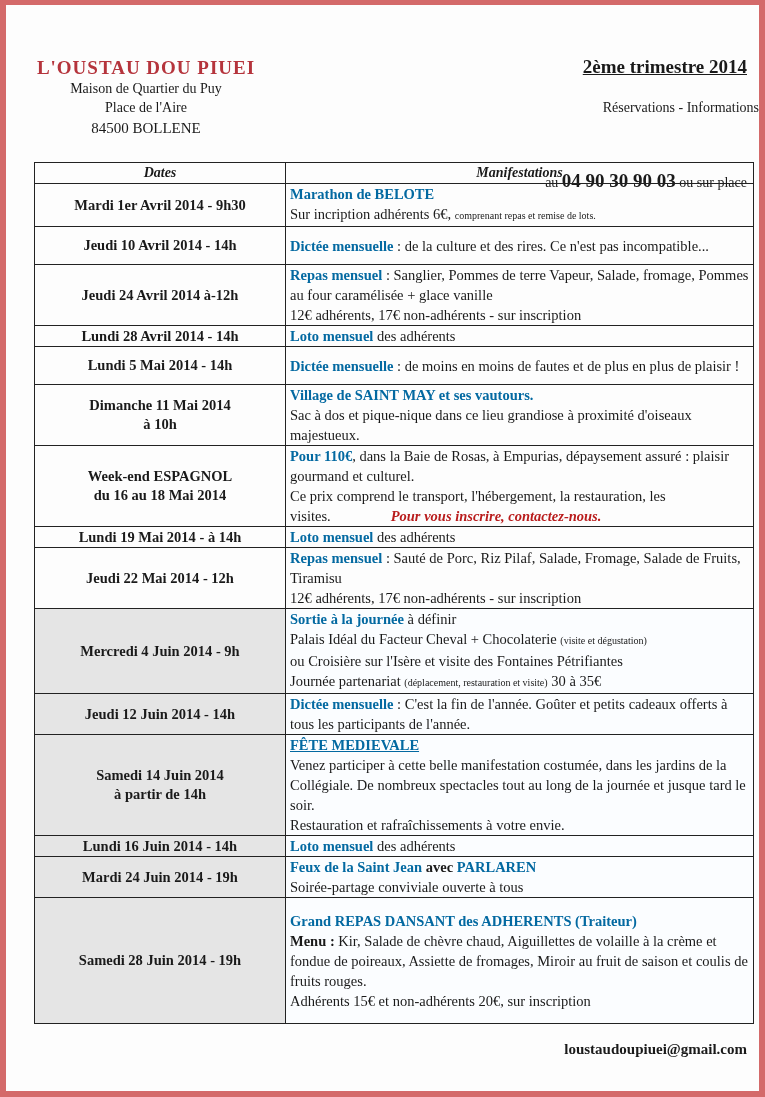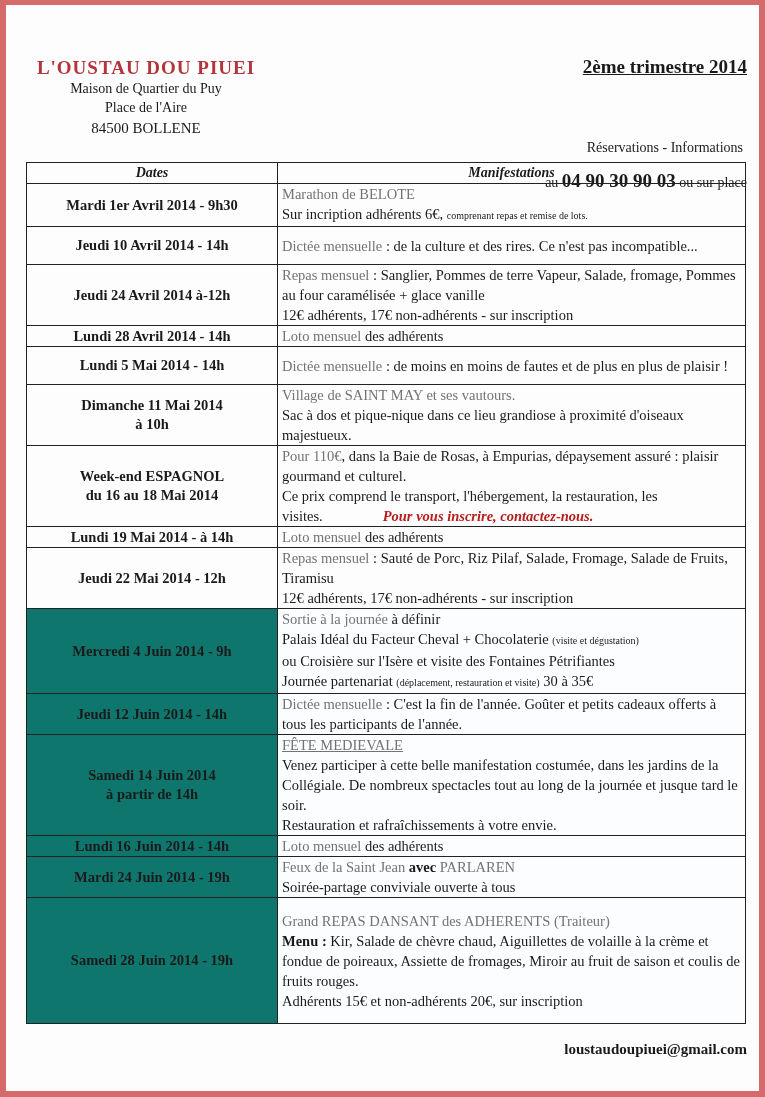--- a/index.html
+++ b/index.html
@@ -20,39 +20,39 @@
     font-family: "Liberation Serif", serif; font-weight: bold; font-size: 19px;
     color: #b5343c; letter-spacing: 1px; margin-left: -60px;
   }
   .org-line { font-family: "Liberation Serif", serif; font-size: 14px; line-height: 19px; margin-left: -60px; }
   .org-city { font-family: "Liberation Serif", serif; font-size: 15px; line-height: 22px; margin-left: -60px; }
 
   .quarter {
     position: absolute; right: 12px; top: 51px;
     font-family: "Liberation Serif", serif; font-weight: bold; font-size: 19px; text-decoration: underline;
   }
-  .resa { position: absolute; right: 16px; top: 95px; font-family: "Liberation Serif", serif; font-size: 14px; margin-top: 40px; }
+  .resa { position: absolute; right: 0; top: 95px; font-family: "Liberation Serif", serif; font-size: 14px; }
   .phone-line { position: absolute; right: 12px; top: 117px; font-family: "Liberation Serif", serif; font-size: 14px; margin-top: 48px; }
   .phone { font-size: 19px; font-weight: bold; }
 
   table.sched {
-    position: absolute; left: 20px; top: 157px; width: 720px;
+    position: absolute; left: 28px; top: 157px; width: 720px;
     border-collapse: collapse;
     font-family: "Liberation Serif", serif; font-size: 14.5px;
   }
   table.sched td, table.sched th {
     border: 1.5px solid #222; padding: 0 4px; vertical-align: middle;
   }
   table.sched th { font-style: italic; font-weight: bold; font-size: 14px; height: 20px; }
   th.c-date { width: 242px; }
   td.date { text-align: center; font-weight: bold; font-size: 14.5px; line-height: 19px; }
   td.desc { line-height: 20px; vertical-align: top; }
-  tr.june td.date { background: #0f766e; }
+  tr.june td.date { background: #e5e5e5; }
   tr.june td.desc { background: #fbfdff; }
-  .hl { color: #737373; font-weight: normal; }
+  .hl { color: #0369a1; font-weight: bold; }
   .small { font-size: 10px; }
   .u { text-decoration: underline; }
   .cta { color: #b91c1c; font-style: italic; font-weight: bold; margin-left: 60px; }
   .b { font-weight: bold; }
 
   .email {
     position: absolute; right: 12px; top: 1036px;
     font-family: "Liberation Serif", serif; font-size: 15px; font-weight: bold;
   }
 </style>

